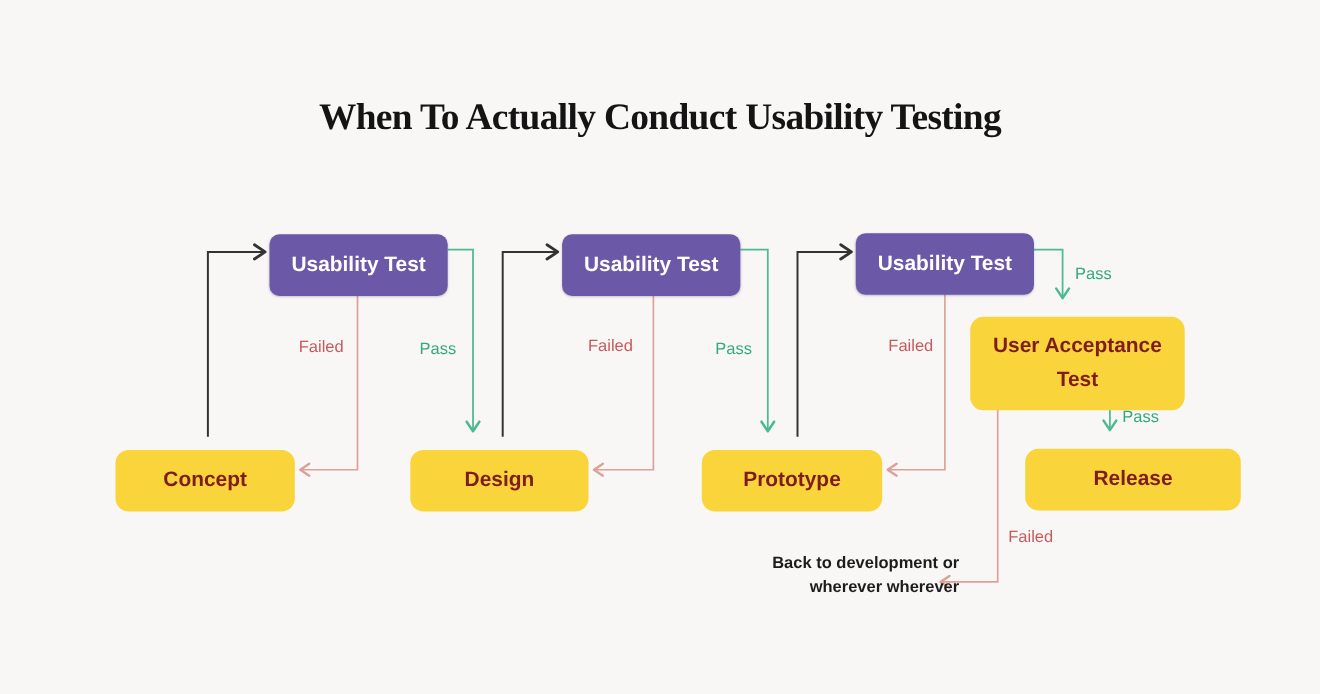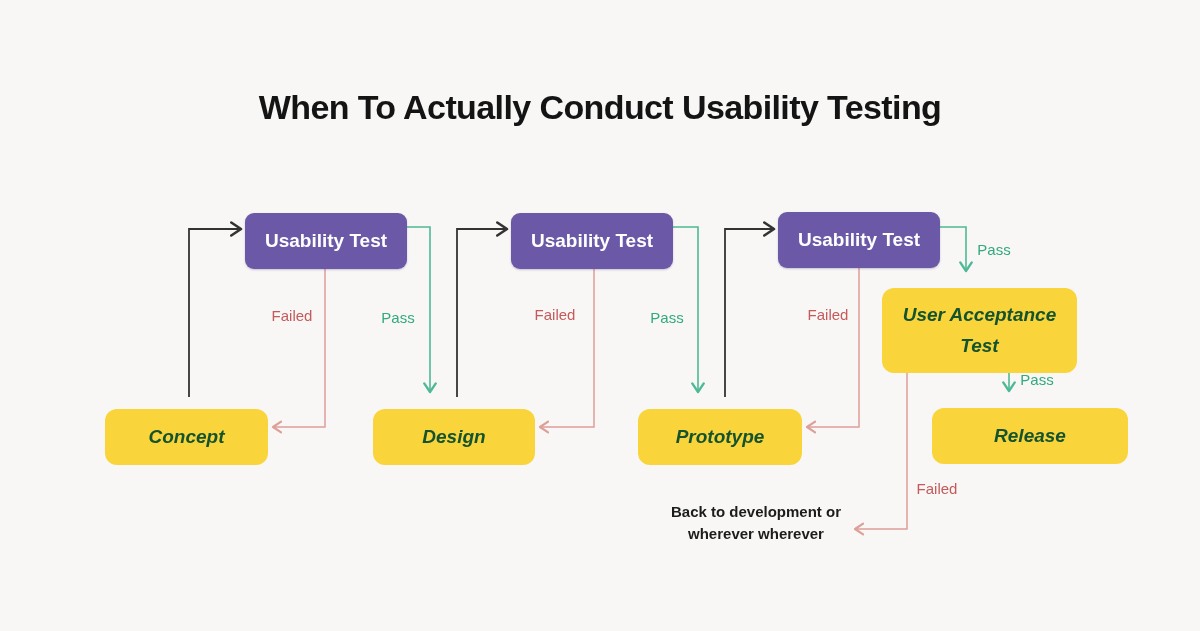--- a/index.html
+++ b/index.html
@@ -17,20 +17,21 @@
   }
   .title {
     position: absolute;
     left: 0; top: 88px;
     width: 1200px;
     text-align: center;
     font-size: 34px;
     font-weight: 700;
     letter-spacing: -0.6px;
     color: #141414;
+    font-family: Liberation Serif, serif;
   }
   svg.arrows {
     position: absolute;
     left: 0; top: 0;
     width: 1200px; height: 631px;
   }
   .node {
     position: absolute;
     display: flex;
     align-items: center;
@@ -42,23 +43,22 @@
     margin-top: 12px;
   }
   .node-purple {
     background: #6b59a7;
     color: #ffffff;
     border-radius: 9px;
     box-shadow: 0 1px 2px rgba(60,40,110,0.25);
   }
   .node-yellow {
     background: #f9d43b;
-    color: #14532d;
+    color: #7f1d1d;
     border-radius: 12px;
-    font-style: italic;
   }
   #test-node-1 { left: 245px; top: 201px; width: 162px; height: 56px; }
   #test-node-2 { left: 511px; top: 201px; width: 162px; height: 56px; }
   #test-node-3 { left: 778px; top: 200px; width: 162px; height: 56px; }
   #stage-concept   { left: 105px; top: 397px; width: 163px; height: 56px; }
   #stage-design    { left: 373px; top: 397px; width: 162px; height: 56px; }
   #stage-prototype { left: 638px; top: 397px; width: 164px; height: 56px; }
   #stage-uat       { left: 882px; top: 276px; width: 195px; height: 85px; padding: 0 12px; }
   #stage-release   { left: 932px; top: 396px; width: 196px; height: 56px; }
   .edge-label {
@@ -76,21 +76,21 @@
   #lbl-failed-2 { left: 555px;  top: 306px; }
   #lbl-pass-2   { left: 667px;  top: 309px; }
   #lbl-failed-3 { left: 828px;  top: 306px; }
   #lbl-pass-3   { left: 994px;  top: 241px; }
   #lbl-pass-4   { left: 1037px; top: 371px; }
   #lbl-failed-4 { left: 937px;  top: 480px; }
   .note {
     position: absolute;
     left: 640px; top: 501px;
     width: 232px;
-    text-align: center;
+    text-align: right;
     font-size: 15px;
     font-weight: 600;
     color: #1c1c1c;
     line-height: 22px;
   }
 </style>
 </head>
 <body>
 
 <div id="canvas">

